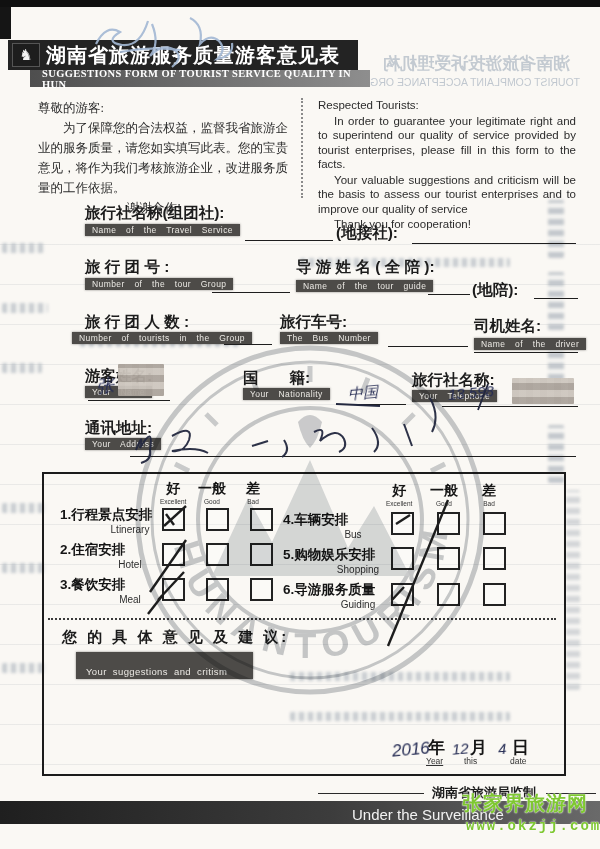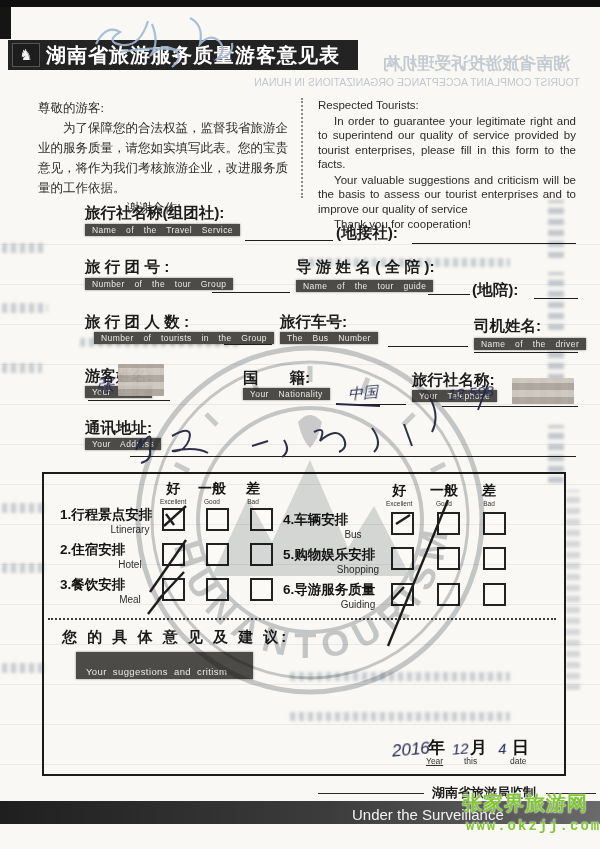--- a/index.html
+++ b/index.html
@@ -88,20 +88,21 @@
   <div class="abs vsmudge" style="left:566px;top:490px;width:14px;height:200px;opacity:.7;"></div>
   <div class="abs smudge" style="left:300px;top:258px;width:210px;height:9px;"></div>
   <div class="abs smudge" style="left:80px;top:338px;width:160px;height:9px;"></div>
   <div class="abs smudge" style="left:290px;top:672px;width:220px;height:9px;"></div>
   <div class="abs smudge" style="left:290px;top:712px;width:220px;height:9px;"></div>
 
   <div class="abs hdr-bar">
     <div class="hdr-logo">♞</div>
     <div class="hdr-title">湖南省旅游服务质量游客意见表</div>
   </div>
+  <div class="abs hdr-sub">SUGGESTIONS FORM OF TOURIST SERVICE QUALITY IN HUN</div>
 
   <div class="abs intro-cn">
     <div>尊敬的游客:</div>
     <div class="body">为了保障您的合法权益，监督我省旅游企业的服务质量，请您如实填写此表。您的宝贵意见，将作为我们考核旅游企业，改进服务质量的工作依据。</div>
     <div class="closing">谢谢合作!</div>
   </div>
   <div class="abs divider"></div>
   <div class="abs cnlabel" style="left:85px;top:203px;">旅行社名称(组团社):</div>
 
   <div class="abs intro-en">
@@ -118,21 +119,21 @@
   <div class="abs cnlabel" style="left:85px;top:257px;">旅 行 团 号 :</div>
   <div class="abs ebar" style="left:85px;top:278px;">Number of the tour Group</div>
   <div class="abs uline" style="left:212px;top:272px;width:78px;height:20px;"></div>
   <div class="abs cnlabel" style="left:296px;top:257px;">导 游 姓 名 ( 全 陪 ):</div>
   <div class="abs ebar" style="left:296px;top:280px;">Name of the tour guide</div>
   <div class="abs uline" style="left:428px;top:274px;width:42px;height:20px;"></div>
   <div class="abs cnlabel" style="left:472px;top:280px;">(地陪):</div>
   <div class="abs uline" style="left:534px;top:278px;width:44px;height:20px;"></div>
 
   <div class="abs cnlabel" style="left:85px;top:312px;">旅 行 团 人 数 :</div>
-  <div class="abs ebar" style="left:94px;top:332px;">Number of tourists in the Group</div>
+  <div class="abs ebar" style="left:72px;top:332px;">Number of tourists in the Group</div>
   <div class="abs uline" style="left:224px;top:326px;width:48px;height:18px;"></div>
   <div class="abs cnlabel" style="left:280px;top:312px;">旅行车号:</div>
   <div class="abs ebar" style="left:280px;top:332px;">The Bus Number</div>
   <div class="abs uline" style="left:388px;top:328px;width:80px;height:18px;"></div>
   <div class="abs cnlabel" style="left:474px;top:316px;">司机姓名:</div>
   <div class="abs ebar" style="left:474px;top:338px;">Name of the driver</div>
   <div class="abs uline" style="left:474px;top:350px;width:104px;height:2px;"></div>
 
   <div class="abs cnlabel" style="left:85px;top:366px;">游客姓名:</div>
   <div class="abs ebar" style="left:85px;top:386px;">Your Name</div>

